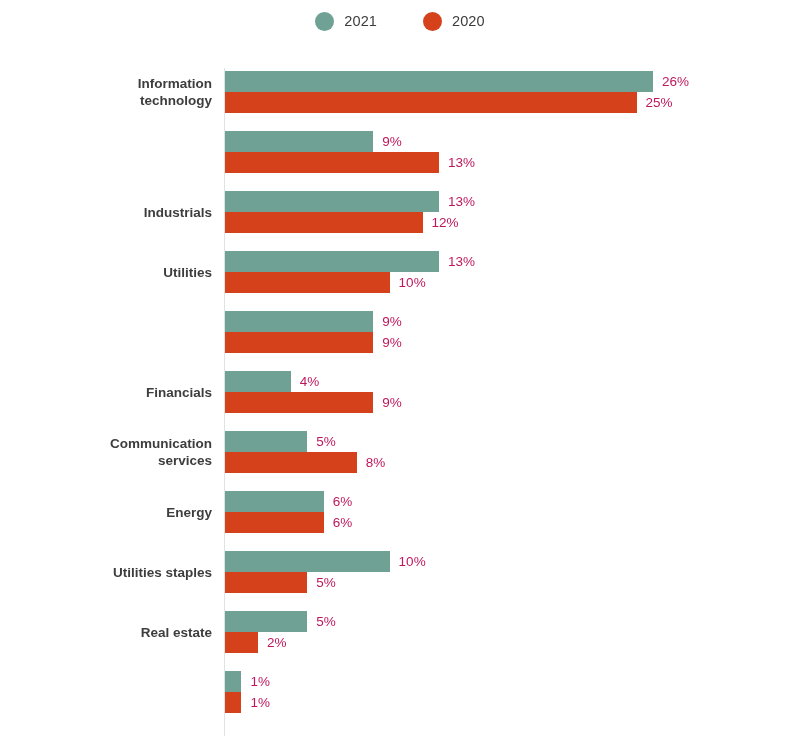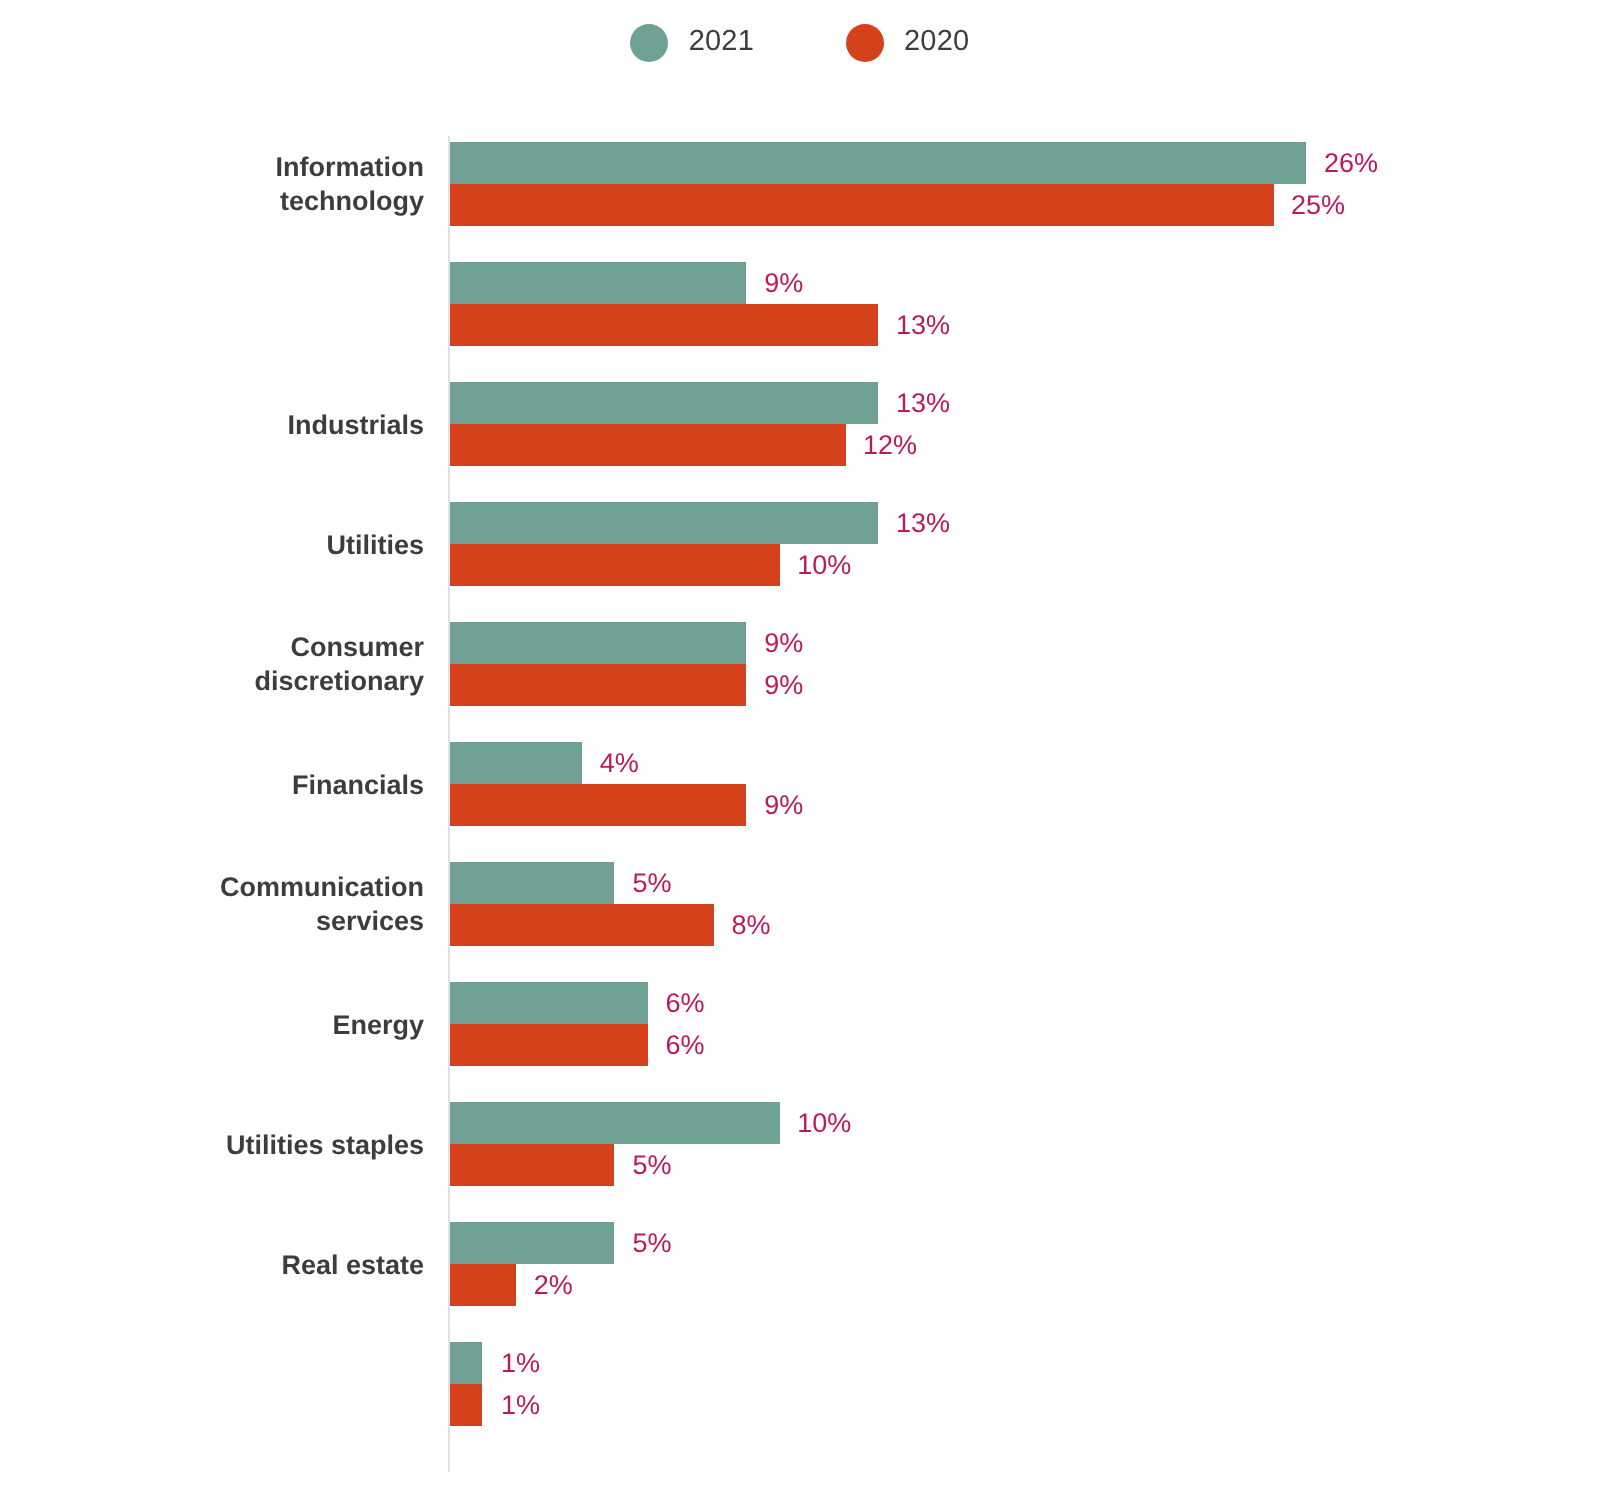--- a/index.html
+++ b/index.html
@@ -193,22 +193,20 @@
               <div class="bar s2021" style="width: 214px; background: rgb(111, 161, 149);"></div>
               <span class="bar-value">13%</span>
             </div>
             <div class="bar-row">
               <div class="bar s2020" style="width: 164.615px; background: rgb(212, 65, 27);"></div>
               <span class="bar-value">10%</span>
             </div>
           </div>
         </div>
         <div class="group">
-          <div class="cat-label">Consumer
-discretionary</div>
           <div class="bars">
             <div class="bar-row">
               <div class="bar s2021" style="width: 148.154px; background: rgb(111, 161, 149);"></div>
               <span class="bar-value">9%</span>
             </div>
             <div class="bar-row">
               <div class="bar s2020" style="width: 148.154px; background: rgb(212, 65, 27);"></div>
               <span class="bar-value">9%</span>
             </div>
           </div>

